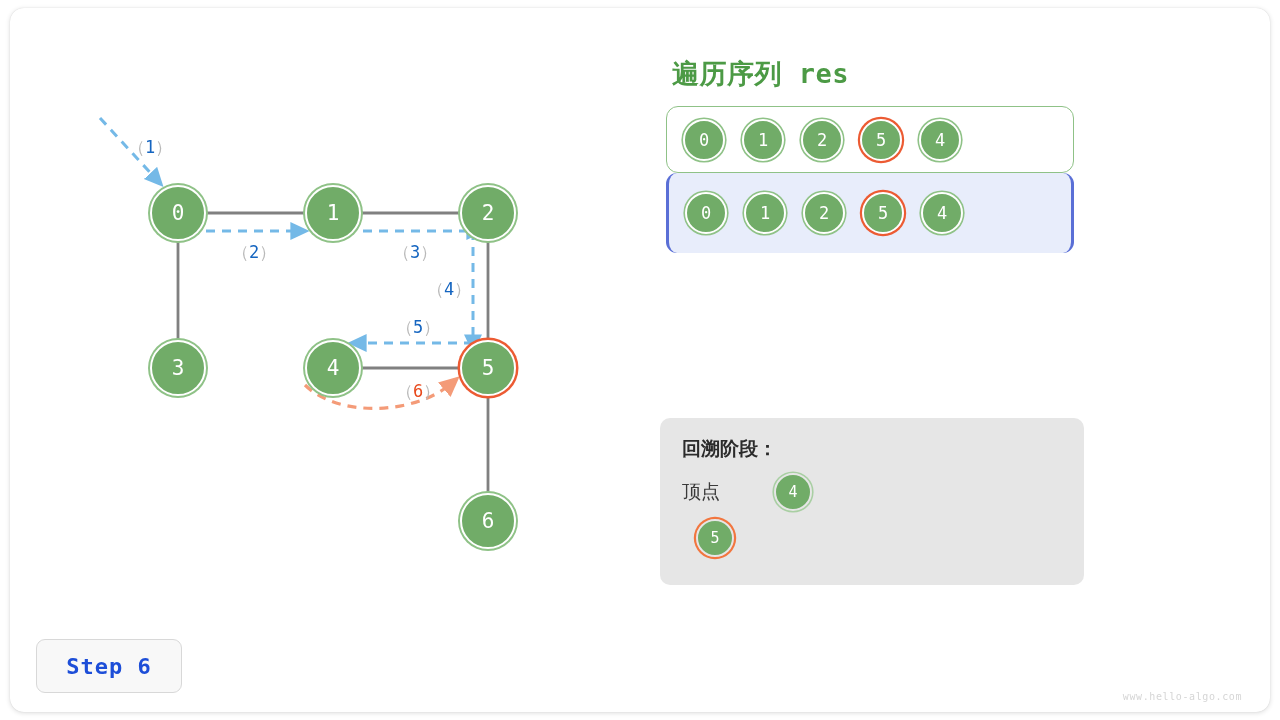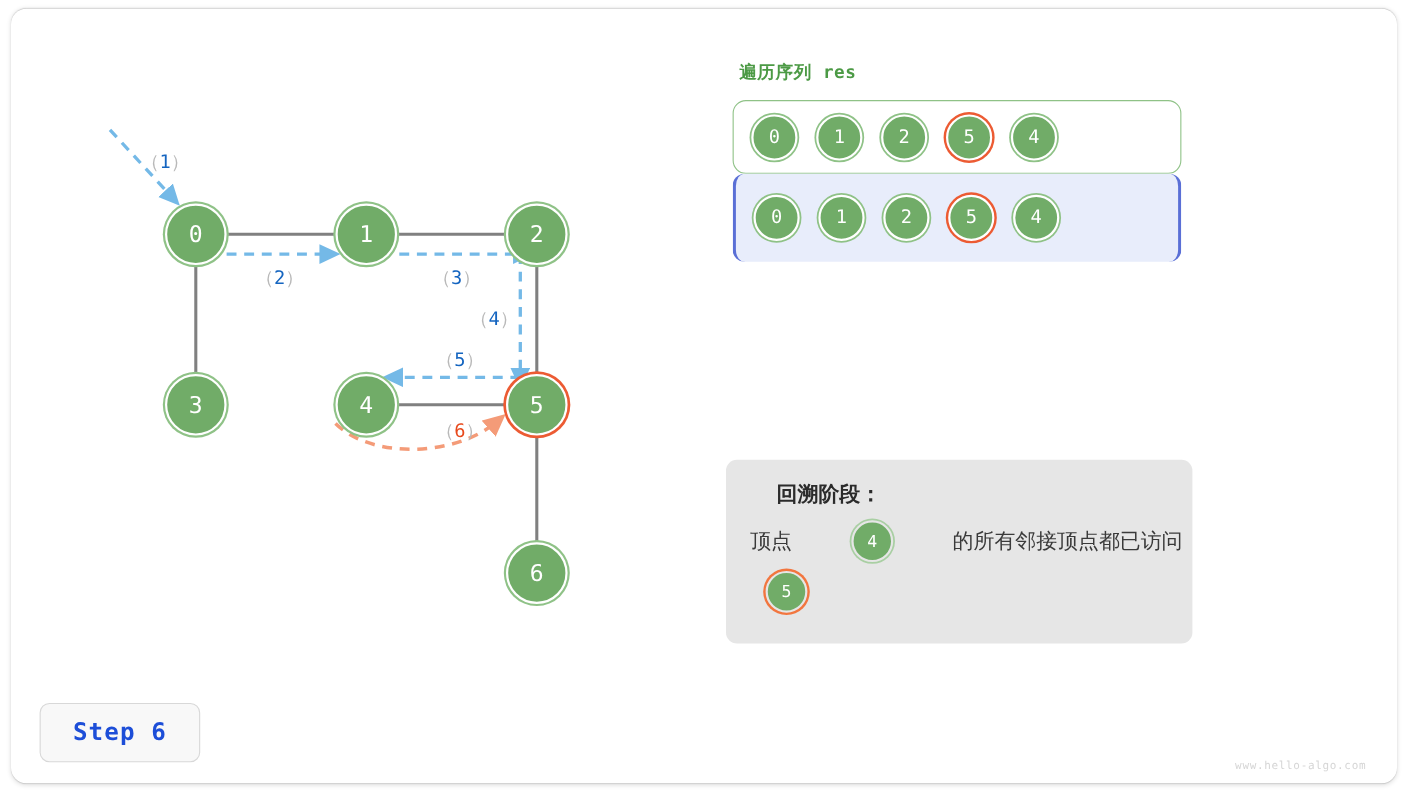--- a/index.html
+++ b/index.html
@@ -67,21 +67,21 @@
 
   
   #right-col {
     position: absolute;
     left: 666px;
     top: 56px;
     width: 420px;
   }
   .sec-title {
     font-family: "DejaVu Sans Mono", "Liberation Mono", monospace;
-    font-size: 16px;
+    font-size: 27px;
     font-weight: bold;
     letter-spacing: 0.5px;
     margin: 0 0 14px 6px;
   }
   .sec-title.res { color: #4c9a45; }
   .sec-title.vis { color: #2f46c4; }
 
   .box {
     position: relative;
     box-sizing: border-box;
@@ -134,21 +134,20 @@
     background: #e6e6e6;
     border-radius: 10px;
     padding: 18px 22px 20px 22px;
   }
   .note-head {
     font-size: 19px;
     font-weight: bold;
     color: #2b2b2b;
     margin-bottom: 11px;
     font-family: "DejaVu Sans", "Liberation Sans", sans-serif;
-    margin-left: 24px;
   }
   .note-line {
     display: flex;
     align-items: center;
     font-size: 19px;
     color: #3a3a3a;
     margin-bottom: 8px;
     white-space: nowrap;
     gap: 40px;
   }
@@ -285,21 +284,20 @@
         <div class="chip hl">5</div>
         <div class="chip">4</div>
       </div>
   </div>
 
   <div id="note-box">
     <div class="note-head">回溯阶段：</div>
     <div class="note-line">
       <span>顶点</span>
       <span class="note-chip" id="note-chip-1">4</span>
-      <span>的所有邻接顶点都已访问</span>
     </div>
     <div class="note-line">
       <span class="note-chip hl" id="note-chip-2">5</span>
     </div>
   </div>
 
   <div id="step-badge">Step 6</div>
   <div id="watermark">www.hello-algo.com</div>
 </div>
 

